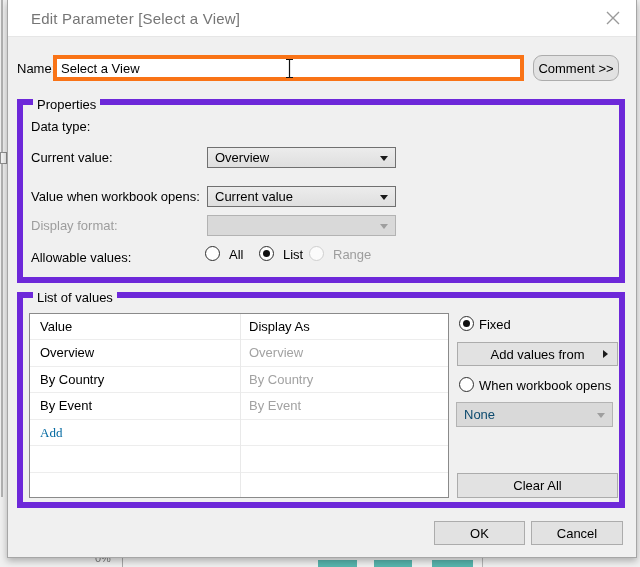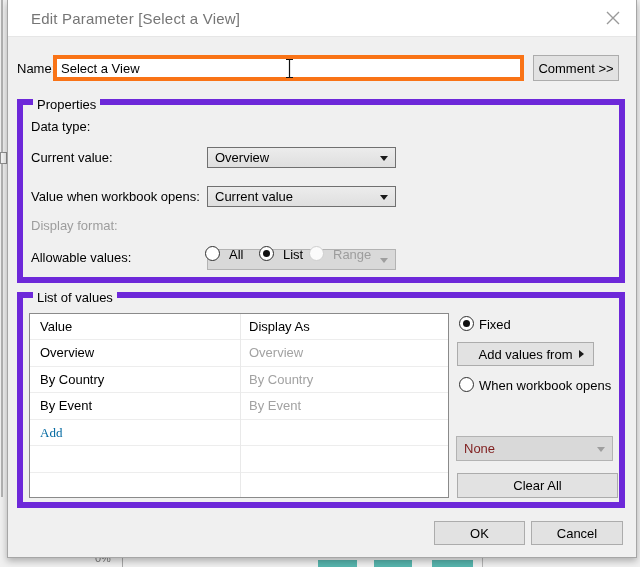--- a/index.html
+++ b/index.html
@@ -47,21 +47,21 @@
   .name-input {
     position:absolute; left:45px; top:55px; width:471px; height:26px;
     background:#fff; border:4px solid #f97316; font-size:13px;
     padding:0 4px; font-family:"Liberation Sans", sans-serif;
   }
   .btn {
     position:absolute; background:#e2e2e2; border:1px solid #acacac;
     font-size:13px; text-align:center; font-family:"Liberation Sans", sans-serif;
     display:flex; align-items:center; justify-content:center; cursor:default;
   }
-  .comment-btn { left:525px; top:55px; width:86px; height:26px; }
+  .comment-btn { left:525px; top:55px; width:86px; height:26px;border-radius:9px; }
 
   
   .groupbox { position:absolute; border:6px solid #6d28d9; }
   .gb-props { left:9px; top:99px; width:608px; height:184px; }
   .gb-lov   { left:9px; top:292px; width:608px; height:216px; }
   .legend {
     position:absolute; top:-8px; left:10px; background:#f0f0f0;
     padding:0 4px; font-size:13px; white-space:nowrap;
   }
 
@@ -69,21 +69,21 @@
   .dd {
     position:absolute; left:199px; width:189px; height:21px;
     background:linear-gradient(#ececec,#dfdfdf); border:1px solid #707070;
     font-size:13px; line-height:19px; padding-left:7px; white-space:nowrap; cursor:default;
   }
   .dd-arrow {
     position:absolute; right:7px; top:8px; width:0; height:0;
     border-left:4px solid transparent; border-right:4px solid transparent;
     border-top:5px solid #1a1a1a;
   }
-  .dd.disabled { background:#d9d9d9; border-color:#b3b3b3; color:#7f1d1d;margin-top:34px; }
+  .dd.disabled { background:#d9d9d9; border-color:#b3b3b3; color:#0c4a6e; }
   .dd.disabled .dd-arrow { border-top-color:#9e9e9e; }
 
   
   .radio {
     position:absolute; width:15px; height:15px; border-radius:50%;
     background:#fff; border:1px solid #2f2f2f;
     display:flex; align-items:center; justify-content:center;
   }
   .radio.checked::after { content:''; width:7px; height:7px; border-radius:50%; background:#111; }
   .radio.disabled { border-color:#cfcfcf; background:#fbfbfb; }
@@ -99,21 +99,21 @@
   .trow:last-child { border-bottom:none; }
   .tc1 { width:210px; padding:5px 0 0 10px; }
   .tc2 { width:210px; padding:5px 0 0 10px; color:#a2a2a2; }
   .gray-text { color:#0369a1;font-family:Liberation Serif, serif; }
 
   
   .fixed-radio { left:451px; top:316px; }
   .wwo-radio   { left:451px; top:377px; }
   .fixed-label { left:471px; top:317px; }
   .wwo-label   { left:471px; top:378px; }
-  .add-values-btn { left:449px; top:342px; width:137px; height:24px; position:absolute; }
+  .add-values-btn { left:449px; top:342px; width:161px; height:24px; position:absolute; }
   .menu-arrow {
     position:absolute; right:9px; top:7px; width:0; height:0;
     border-top:4px solid transparent; border-bottom:4px solid transparent;
     border-left:5px solid #1a1a1a;
   }
   .none-dd { left:448px; top:402px; width:157px; height:25px; line-height:23px; }
   .none-dd .dd-arrow { top:10px; }
   .clearall-btn { left:449px; top:473px; width:161px; height:25px; }
 
   

